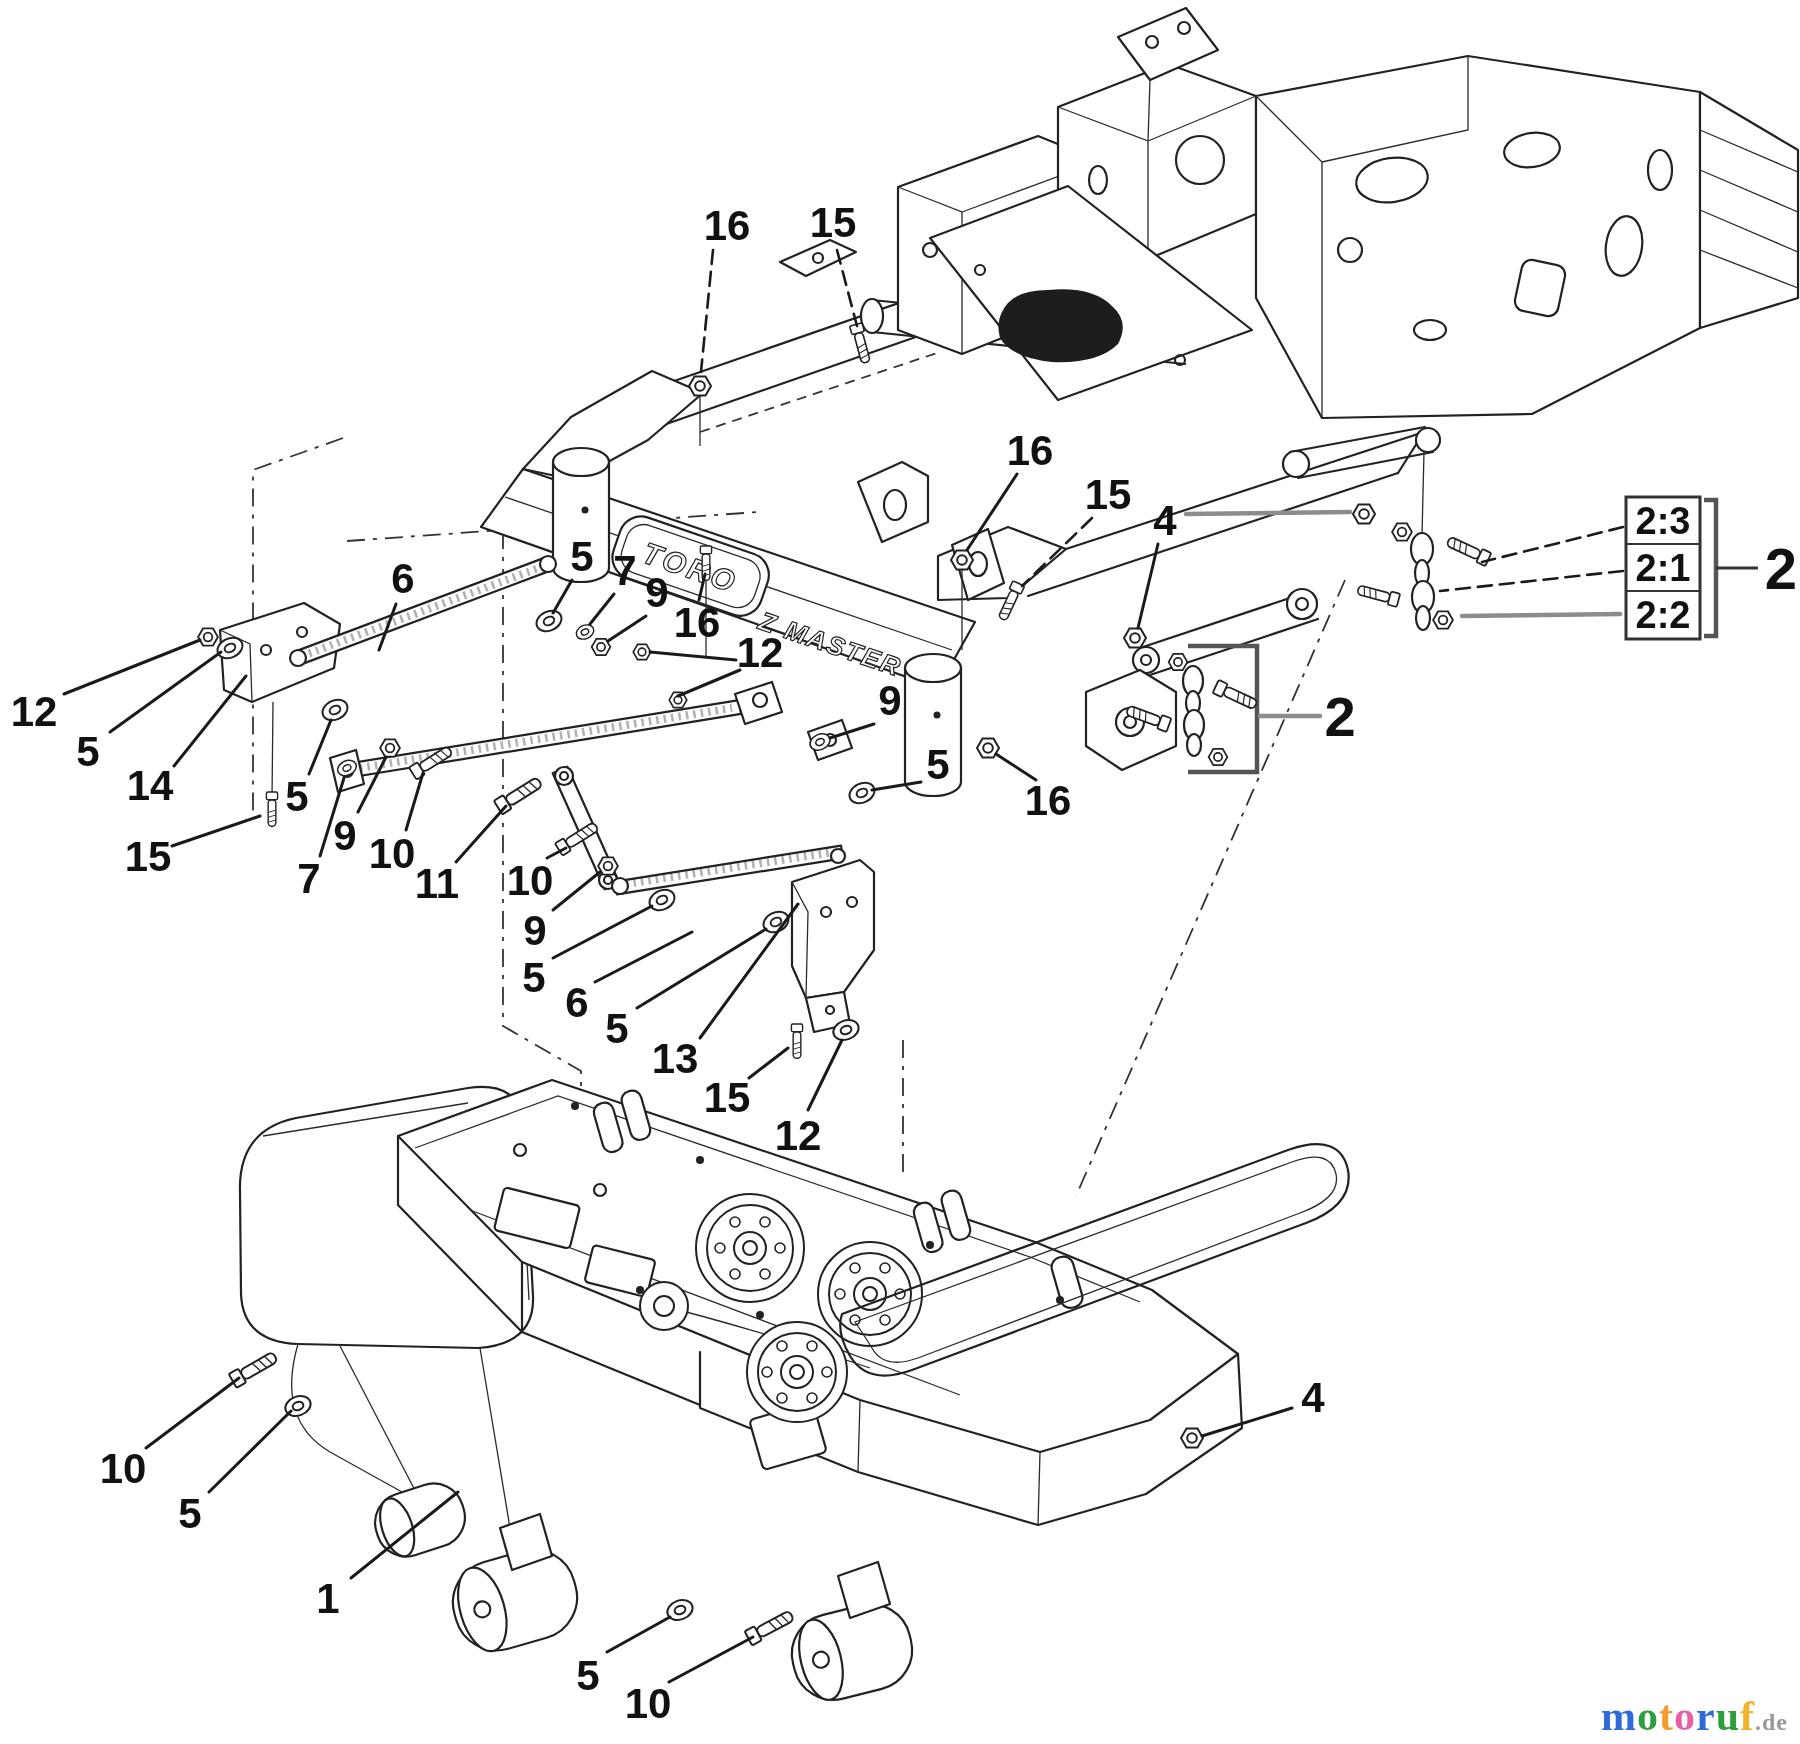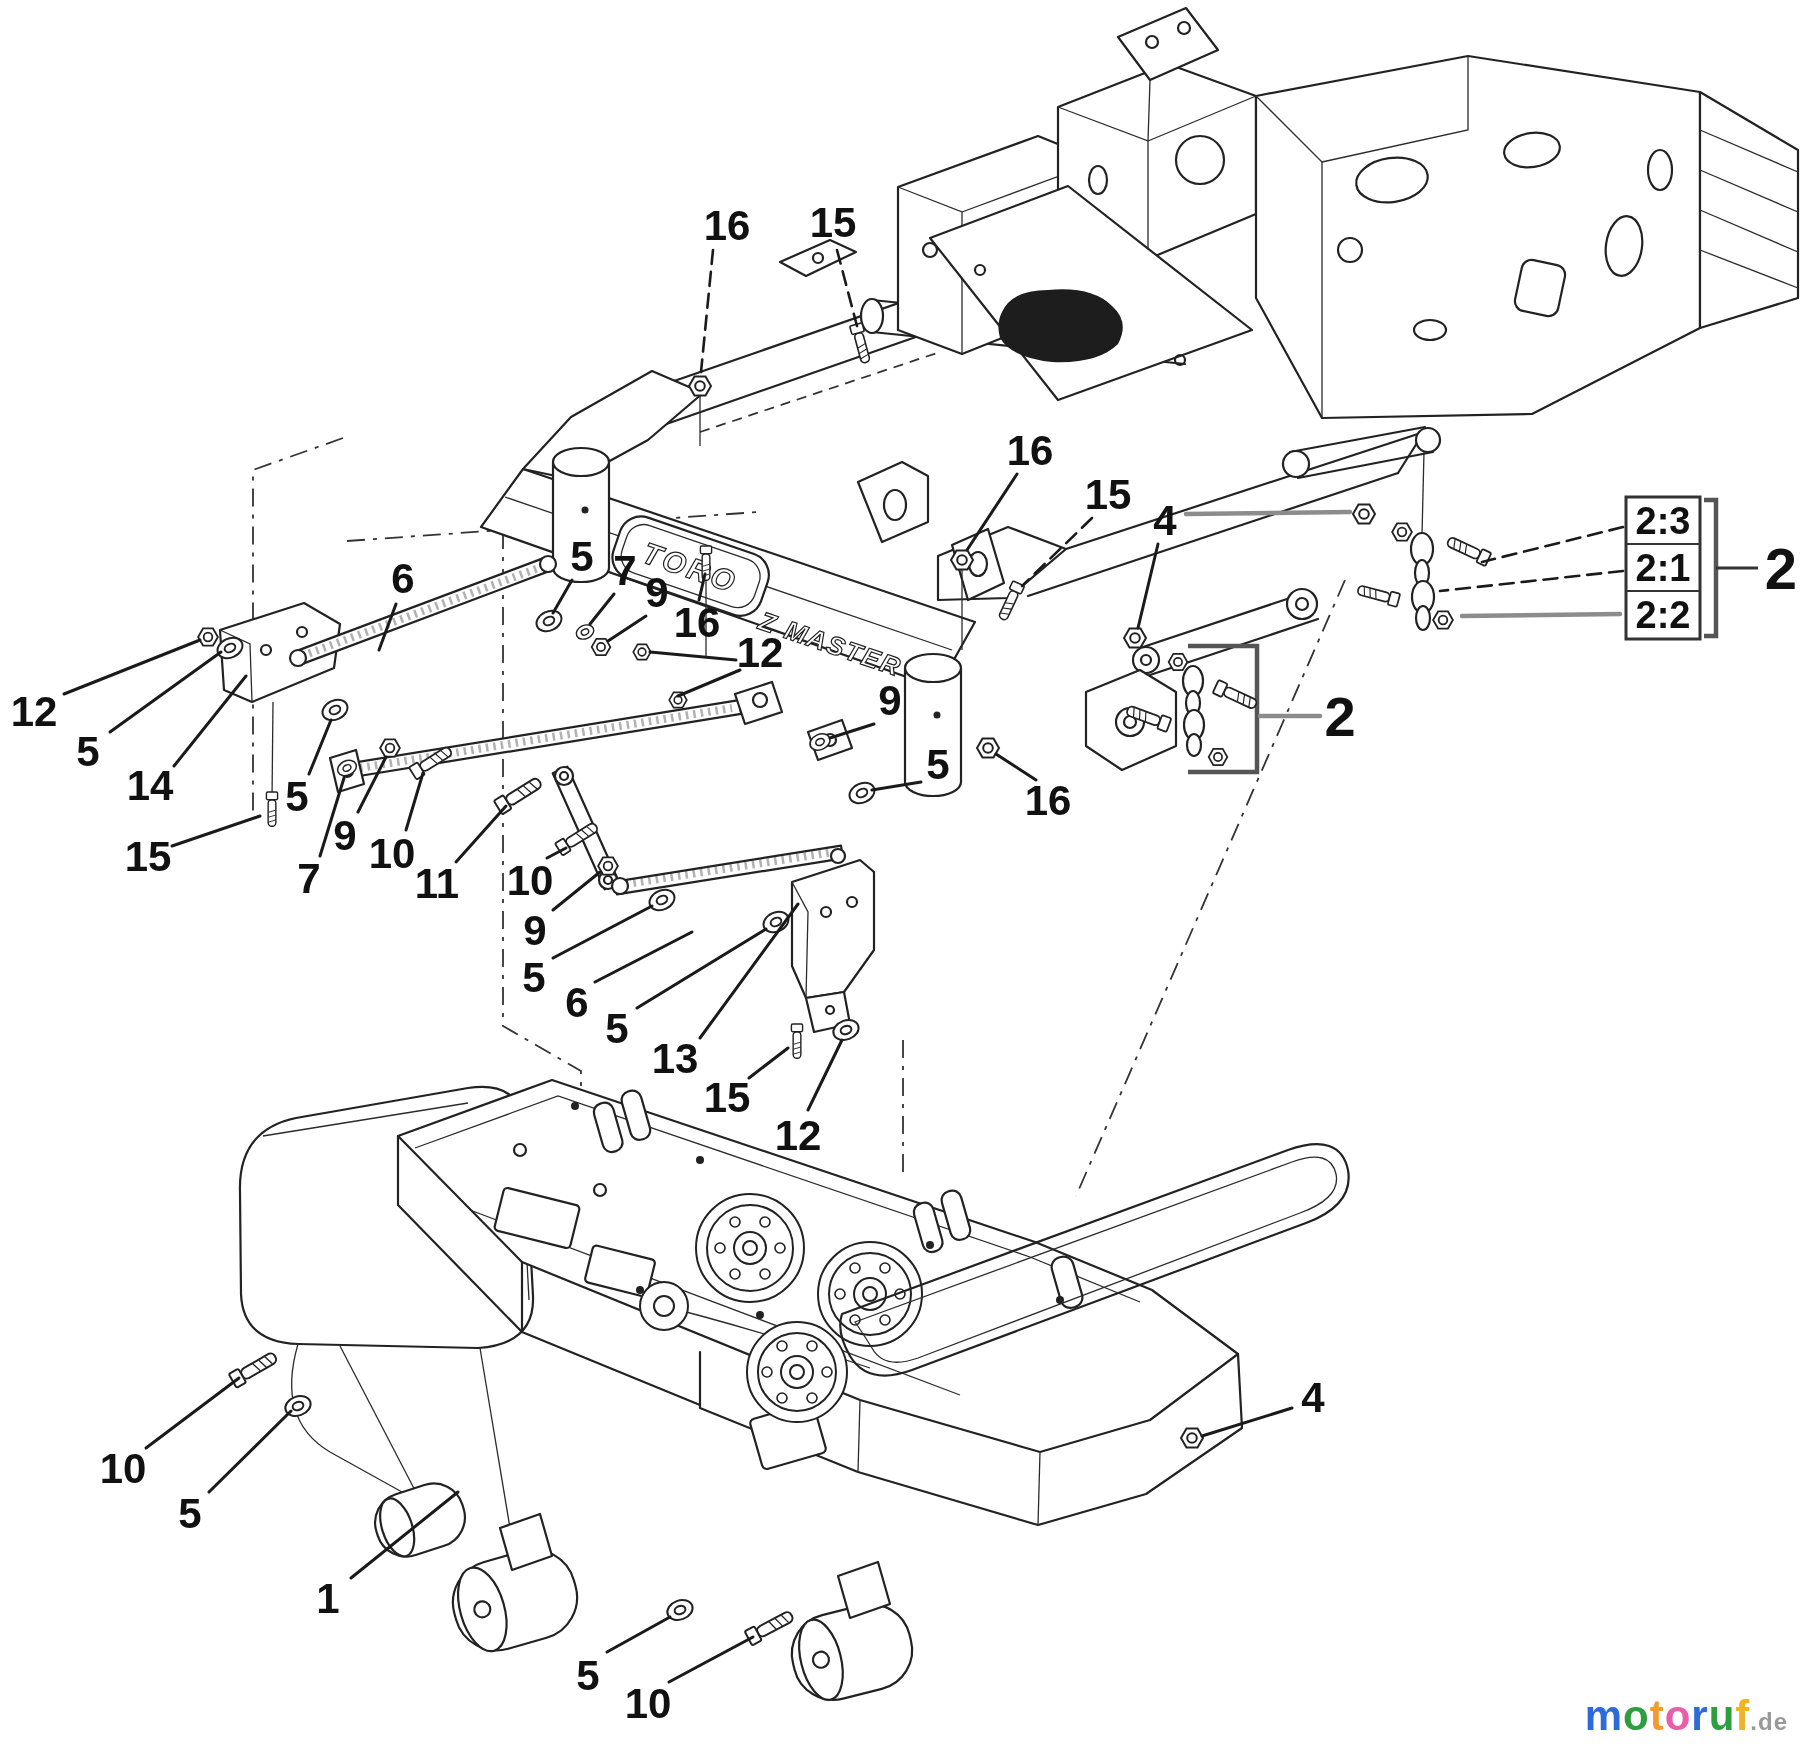--- a/index.html
+++ b/index.html
@@ -9,21 +9,21 @@
   .art{fill:none;stroke:#222;stroke-width:2.2;stroke-linejoin:round;stroke-linecap:round;}
   .artw{fill:#fff;stroke:#222;stroke-width:2.2;stroke-linejoin:round;}
   .thin{fill:none;stroke:#2b2b2b;stroke-width:1.3;}
   .dashhid{fill:none;stroke:#333;stroke-width:1.8;stroke-dasharray:10 7;}
   .dark{fill:#1d1d1d;stroke:none;}
   .callout-label{font-family:"Liberation Sans",sans-serif;font-weight:bold;fill:#111;}
   .ref-label{font-family:"Liberation Sans",sans-serif;font-weight:bold;fill:#111;font-size:38px;}
   .badge-text{font-family:"Liberation Sans",sans-serif;font-weight:bold;font-style:italic;
               fill:#fff;stroke:#222;stroke-width:1.2;}
   #watermark{position:absolute;right:12px;top:1692px;
-             font-family:Liberation Sans, sans-serif;font-weight:bold;font-size:42px;
+             font-family:Liberation Serif, serif;font-weight:bold;font-size:42px;
              letter-spacing:1px;user-select:none;margin-left:48px;}
   #watermark .suffix{font-size:24px;font-weight:bold;}
 </style>
 </head>
 <body>
 
 <svg id="art" width="1800" height="1744" viewBox="0 0 1800 1744">
 
   <g id="layer-construction">
       <polyline points="343,438 253,470 253,818" fill="none" stroke="#333" stroke-width="1.8" stroke-dasharray="18 8 4 8"></polyline>

